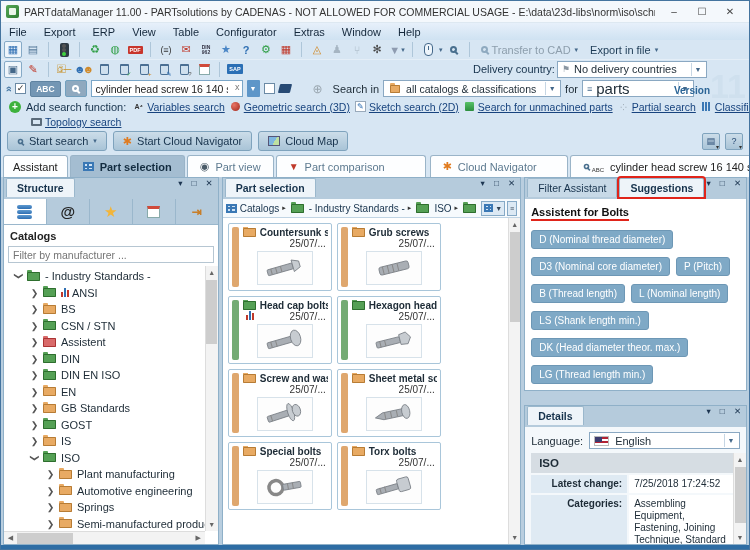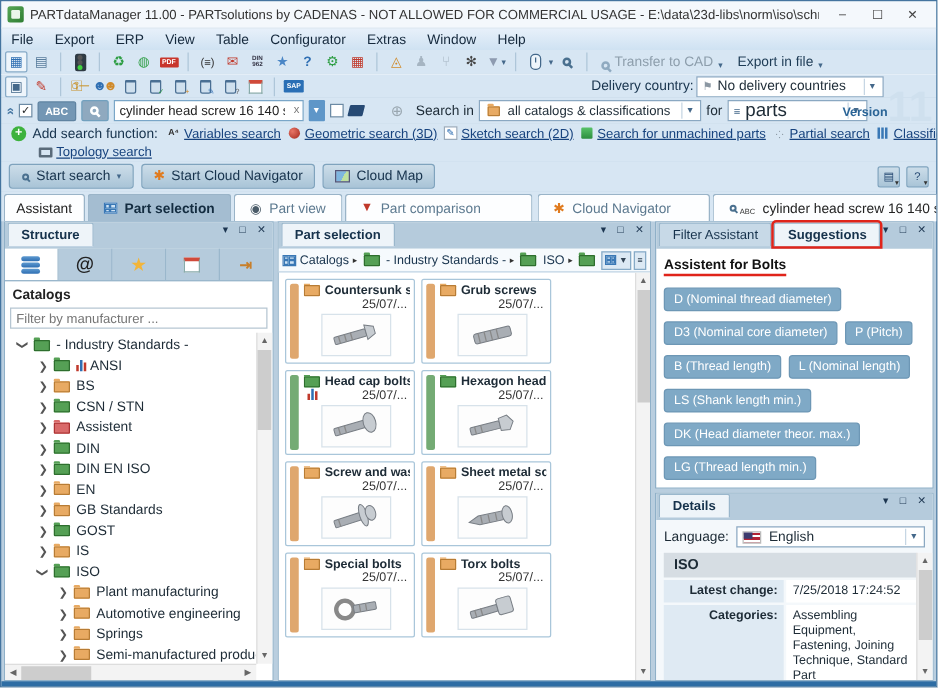--- a/index.html
+++ b/index.html
@@ -19,21 +19,21 @@
 .menubar{position:absolute;top:22px;left:0;right:0;height:17px;background:linear-gradient(#e7f0fa,#cfe2f2);display:flex;align-items:center;padding:0 8px;gap:17px;color:#14283c}
 .menu-item{cursor:default}
 
 
 .toolbar1{position:absolute;top:39px;left:0;right:0;height:19px;background:#d7e6f3;display:flex;align-items:center;padding:0 3px;gap:2px}
 .toolbar2{position:absolute;top:58px;left:0;right:0;height:19px;background:#d7e6f3;display:flex;align-items:center;padding:0 3px;gap:2px;border-top:1px solid #e4eef7}
 .ti{width:18px;height:17px;display:flex;align-items:center;justify-content:center;font-size:11px;border-radius:2px;position:relative;flex:0 0 auto}
 .ti.pressed{background:#eef5fb;border:1px solid #86aac7}
 .ti.dis{opacity:.45}
 .sep{width:1px;height:15px;background:#aec6d9;margin:0 4px;flex:0 0 auto}
-.tlabelbtn{display:flex;align-items:flex-end;gap:4px;padding:1px 5px;border-radius:2px;color:#1d3b55;white-space:nowrap}
+.tlabelbtn{display:flex;align-items:center;gap:4px;padding:1px 5px;border-radius:2px;color:#1d3b55;white-space:nowrap}
 .tlabelbtn.gray{color:#8d9eac}
 .caret{font-size:7px;color:#44688a}
 .glyph-blue{color:#2f6fb3}.glyph-green{color:#2e9e44}
 .pdfbox{background:#c8352b;color:#fff;font-size:5.5px;font-weight:bold;padding:1px 2px;border-radius:1px}
 .dinbox{font-size:5px;font-weight:bold;color:#334;line-height:5px;text-align:center}
 .tlight{width:9px;height:14px;background:#2f3b44;border-radius:2px;display:flex;flex-direction:column;align-items:center;justify-content:space-around;padding:1px}
 .tlight i{width:4px;height:4px;border-radius:50%;background:#555}
 .tlight .on{background:#41d33f}
 .sapbox{background:#2a6fb5;color:#fff;font-size:5.5px;font-weight:bold;padding:2px 2px;border-radius:1px}
 .trash{width:9px;height:11px;border:1px solid #4a6f93;border-top:2px solid #4a6f93;border-radius:1px 1px 2px 2px;background:#cfe0ee;position:relative}
@@ -157,21 +157,21 @@
 .tb-orange{background:#dfa76e}.tb-green{background:#74ab74}
 .tmain{flex:1;min-width:0;display:flex;flex-direction:column}
 .tname{display:flex;gap:3px;align-items:center;font-weight:bold;font-size:10px;white-space:nowrap;overflow:hidden}
 .tname .folder{margin:0 1px 0 0}
 .tdate{font-size:10px;color:#333;text-align:right;padding-right:2px;height:12px}
 .timg{align-self:center;width:56px;height:34px;border:1px solid #d7e2ea;background:#fdfdfd;display:flex;align-items:center;justify-content:center;margin-top:1px}
 .mscroll{position:absolute;top:0;right:0;bottom:0;width:12px;background:#f3f3f3;border-left:1px solid #ddd;display:flex;flex-direction:column}
 .mthumb{width:10px;height:90px;background:#cdcdcd;margin:1px auto 0}
 
 
-#rightcol{width:239px;display:flex;flex-direction:column;gap:3px}
+#rightcol{width:239px;display:flex;flex-direction:column;gap:14px}
 #suggest{height:214px}
 .sg-body{flex:1;padding:7px 6px;overflow:hidden}
 .sg-head{font-weight:bold;color:#111;font-size:11px}
 .red-underline{width:98px;height:2px;background:#e0241a;margin:1px 0 9px}
 .chips{display:flex;flex-wrap:wrap;gap:8px 6px}
 .chip{background:#7fa9c6;color:#fff;font-size:10px;padding:3px 7px;border-radius:3px;border:1px solid #6d97b5;white-space:nowrap}
 #details{flex:1}
 .lang-row{display:flex;align-items:center;padding:5px 6px 4px;gap:6px;flex:0 0 auto;background:#f4f8fb}
 .lang-dd{flex:1;max-width:175px;margin-left:auto}
 .det-body{flex:1;position:relative;overflow:hidden;background:#f4f8fb}

